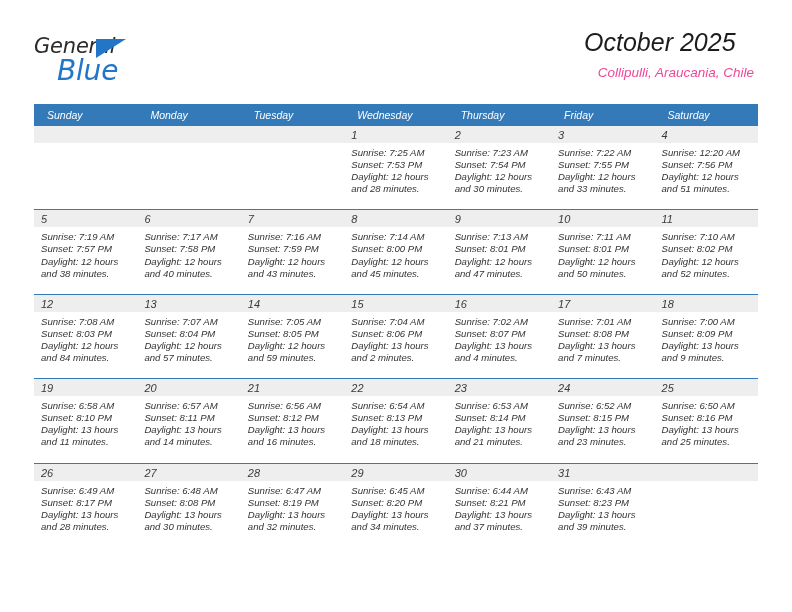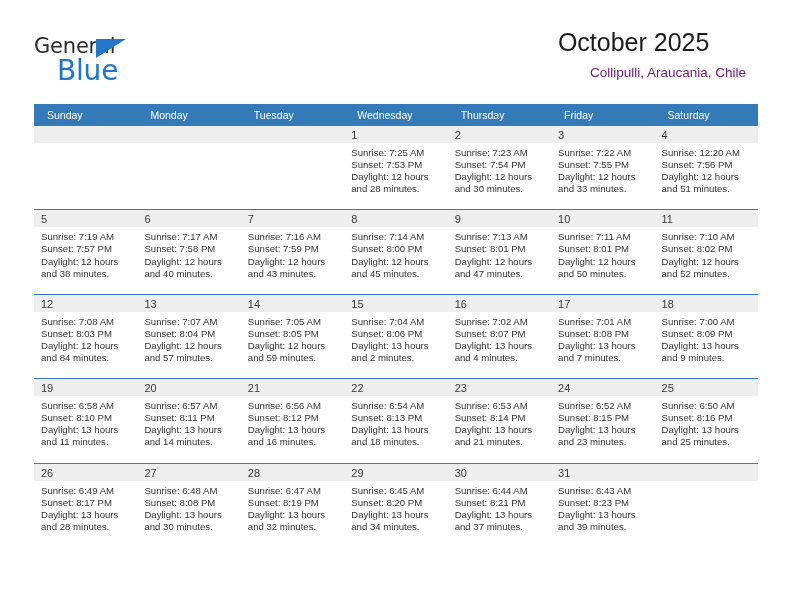--- a/index.html
+++ b/index.html
@@ -13,20 +13,21 @@
     background: #ffffff;
     font-family: "Liberation Sans", sans-serif;
     color: #1a1a1a;
     overflow: hidden;
   }
 
   .page {
     position: relative;
     width: 648px;
     height: 612px;
+    font-style: italic;
   }
 
   
   .header {
     position: absolute;
     left: 34px;
     top: 26px;
     width: 724px;
     height: 72px;
   }
@@ -63,36 +64,36 @@
     left: 62px;
     top: 5px;
     width: 0;
     height: 0;
     border-left: 30px solid #2176c7;
     border-bottom: 19px solid transparent;
   }
 
   .titles {
     position: absolute;
-    right: 12px;
+    right: 4px;
     top: 0;
-    text-align: left;
+    text-align: center;
   }
   .cal-title {
     font-size: 25px;
     font-weight: 400;
     color: #1c1c1c;
     line-height: 32px;
     font-family: "Liberation Sans", sans-serif;
     white-space: nowrap;
   }
   .cal-subtitle {
     font-size: 13.5px;
     font-weight: 400;
-    color: #701a75;
+    color: #ec4899;
     line-height: 20px;
     margin-top: 5px;
     white-space: nowrap;
     margin-left: 32px;
   }
 
   
   .calendar {
     position: absolute;
     left: 34px;

